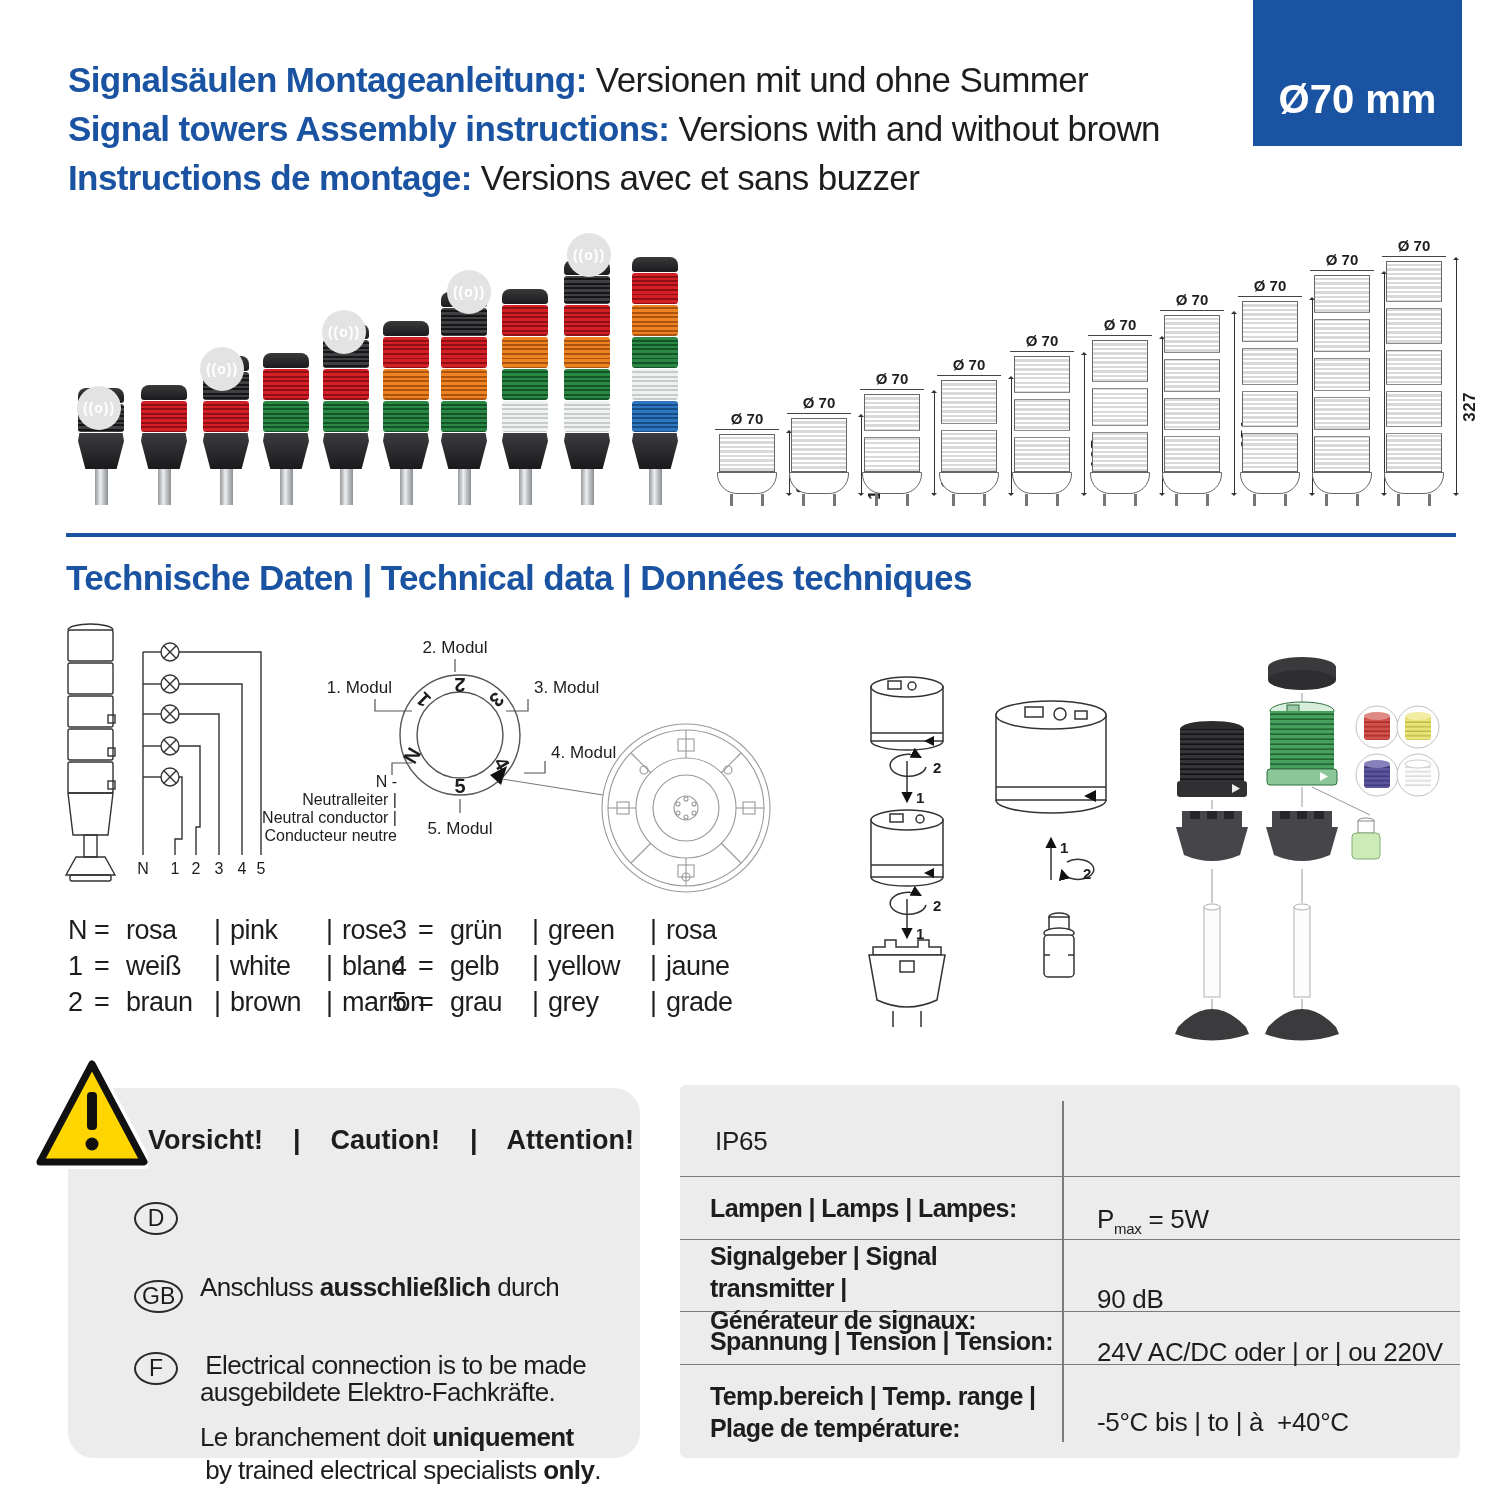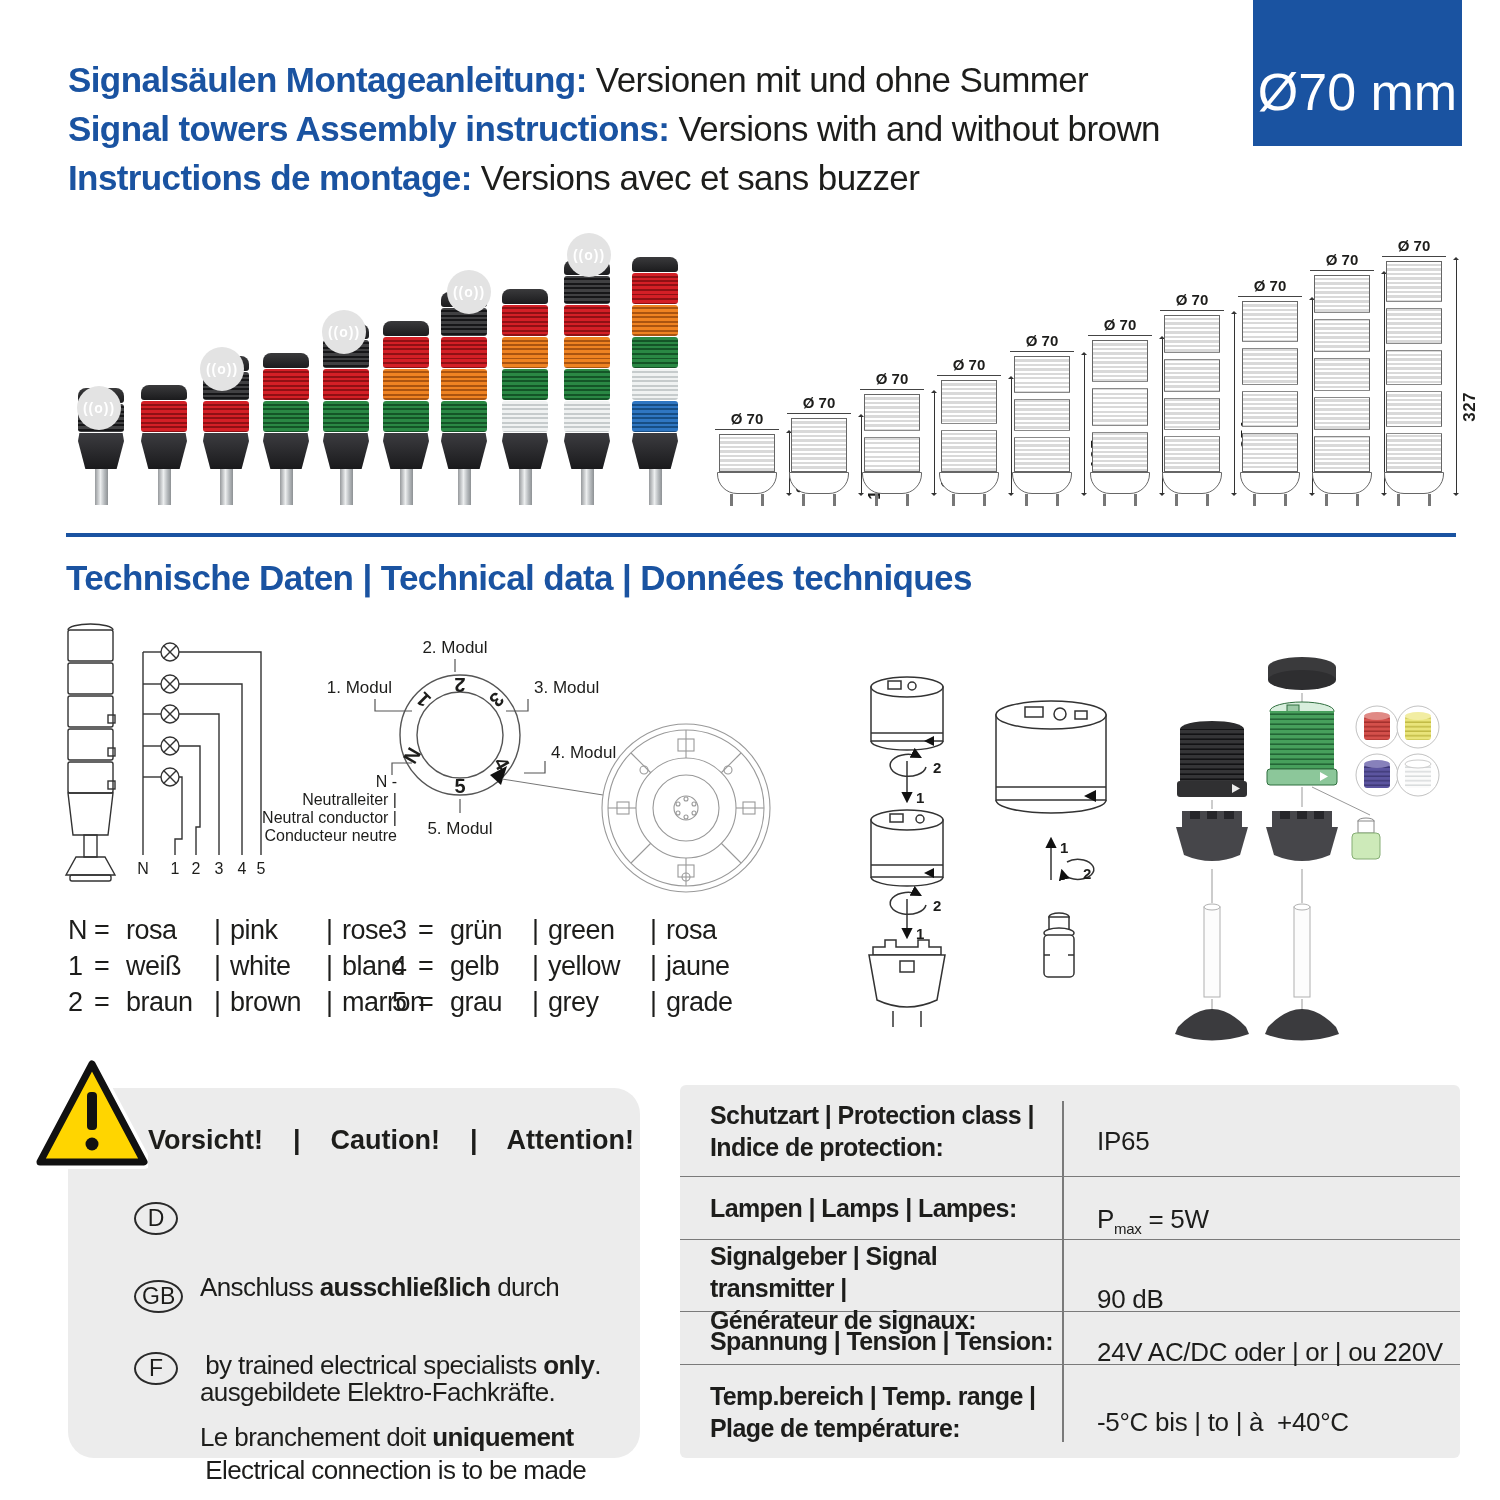--- a/index.html
+++ b/index.html
@@ -1,21 +1,21 @@
 <!DOCTYPE html>
 <html><head>
 <meta charset="utf-8">
 <style>
   html,body{margin:0;padding:0;background:#fff;}
   .page{position:relative;width:1500px;height:1500px;background:#fff;overflow:hidden;
         font-family:"Liberation Sans",sans-serif;color:#1d1d1b;}
   
   .badge{position:absolute;left:1253px;top:0;width:209px;height:146px;background:#1a53a1;
          display:flex;align-items:flex-end;justify-content:center;padding-bottom:24px;box-sizing:border-box;}
-  .badge span{color:#fff;font-weight:normal;font-size:52px;}
+  .badge span{color:#fff;font-weight:bold;font-size:40px;}
   
   .title{position:absolute;left:68px;top:55px;}
   .title-line{font-size:35px;line-height:49px;letter-spacing:-0.6px;white-space:pre;}
   .title-line .lead{color:#1a53a1;font-weight:bold;}
   
   #photo-towers{position:absolute;left:60px;top:230px;width:650px;height:275px;}
   .tower{position:absolute;bottom:0;width:46px;display:flex;flex-direction:column;align-items:center;}
   .tower-cap{width:46px;height:15px;background:linear-gradient(180deg,#3a3a3c,#1b1b1d);border-radius:8px 8px 3px 3px;}
   .mod{width:46px;border-radius:3px;margin-top:1px;}
   .mod-buzzer{background:repeating-linear-gradient(180deg,#404042 0 2.5px,#161618 2.5px 4.5px);}
@@ -699,43 +699,41 @@
     <div class="warn-item" style="top:112px;">
       <span class="lang-badge">D</span>
       <div class="warn-text">
         <div><span>Anschluss </span><b>ausschließlich</b><span> durch</span></div>
         <div><span>ausgebildete Elektro-Fachkräfte.</span><b></b><span></span></div>
       </div>
     </div>
     <div class="warn-item" style="top:190px;">
       <span class="lang-badge">GB</span>
       <div class="warn-text">
+        <div><span>Electrical connection is to be made</span><b></b><span></span></div>
         <div><span>by trained electrical specialists </span><b>only</b><span>.</span></div>
-        <div><span>Electrical connection is to be made</span><b></b><span></span></div>
       </div>
     </div>
     <div class="warn-item" style="top:262px;">
       <span class="lang-badge">F</span>
       <div class="warn-text">
         <div><span>Le branchement doit </span><b>uniquement</b><span></span></div>
         
       </div>
     </div>
   </div>
   <svg class="tri-svg" width="112" height="116" viewBox="0 0 112 116">
     <polygon points="56,6 108,104 4,104" fill="#fff" stroke="#fff" stroke-width="14" stroke-linejoin="round"></polygon>
     <polygon points="56,6 108,104 4,104" fill="#ffd500" stroke="#111" stroke-width="7" stroke-linejoin="round"></polygon>
     <rect x="51" y="34" width="10" height="38" rx="4" fill="#111"></rect>
     <circle cx="56" cy="86" r="6.5" fill="#111"></circle>
   </svg>
 
   <div class="tablebox">
     <div class="trow sep" style="height:92px;">
-      <div class="tlabel">Schutzart | Protection class |
-Indice de protection:</div>
       <div class="tval"><span>IP65</span><sub></sub><span></span></div>
     </div>
     <div class="trow sep" style="height:63px;">
       <div class="tlabel">Lampen | Lamps | Lampes:</div>
       <div class="tval"><span>P</span><sub>max</sub><span> = 5W</span></div>
     </div>
     <div class="trow sep" style="height:72px;">
       <div class="tlabel">Signalgeber | Signal transmitter |
 Générateur de signaux:</div>
       <div class="tval"><span>90 dB</span><sub></sub><span></span></div>

